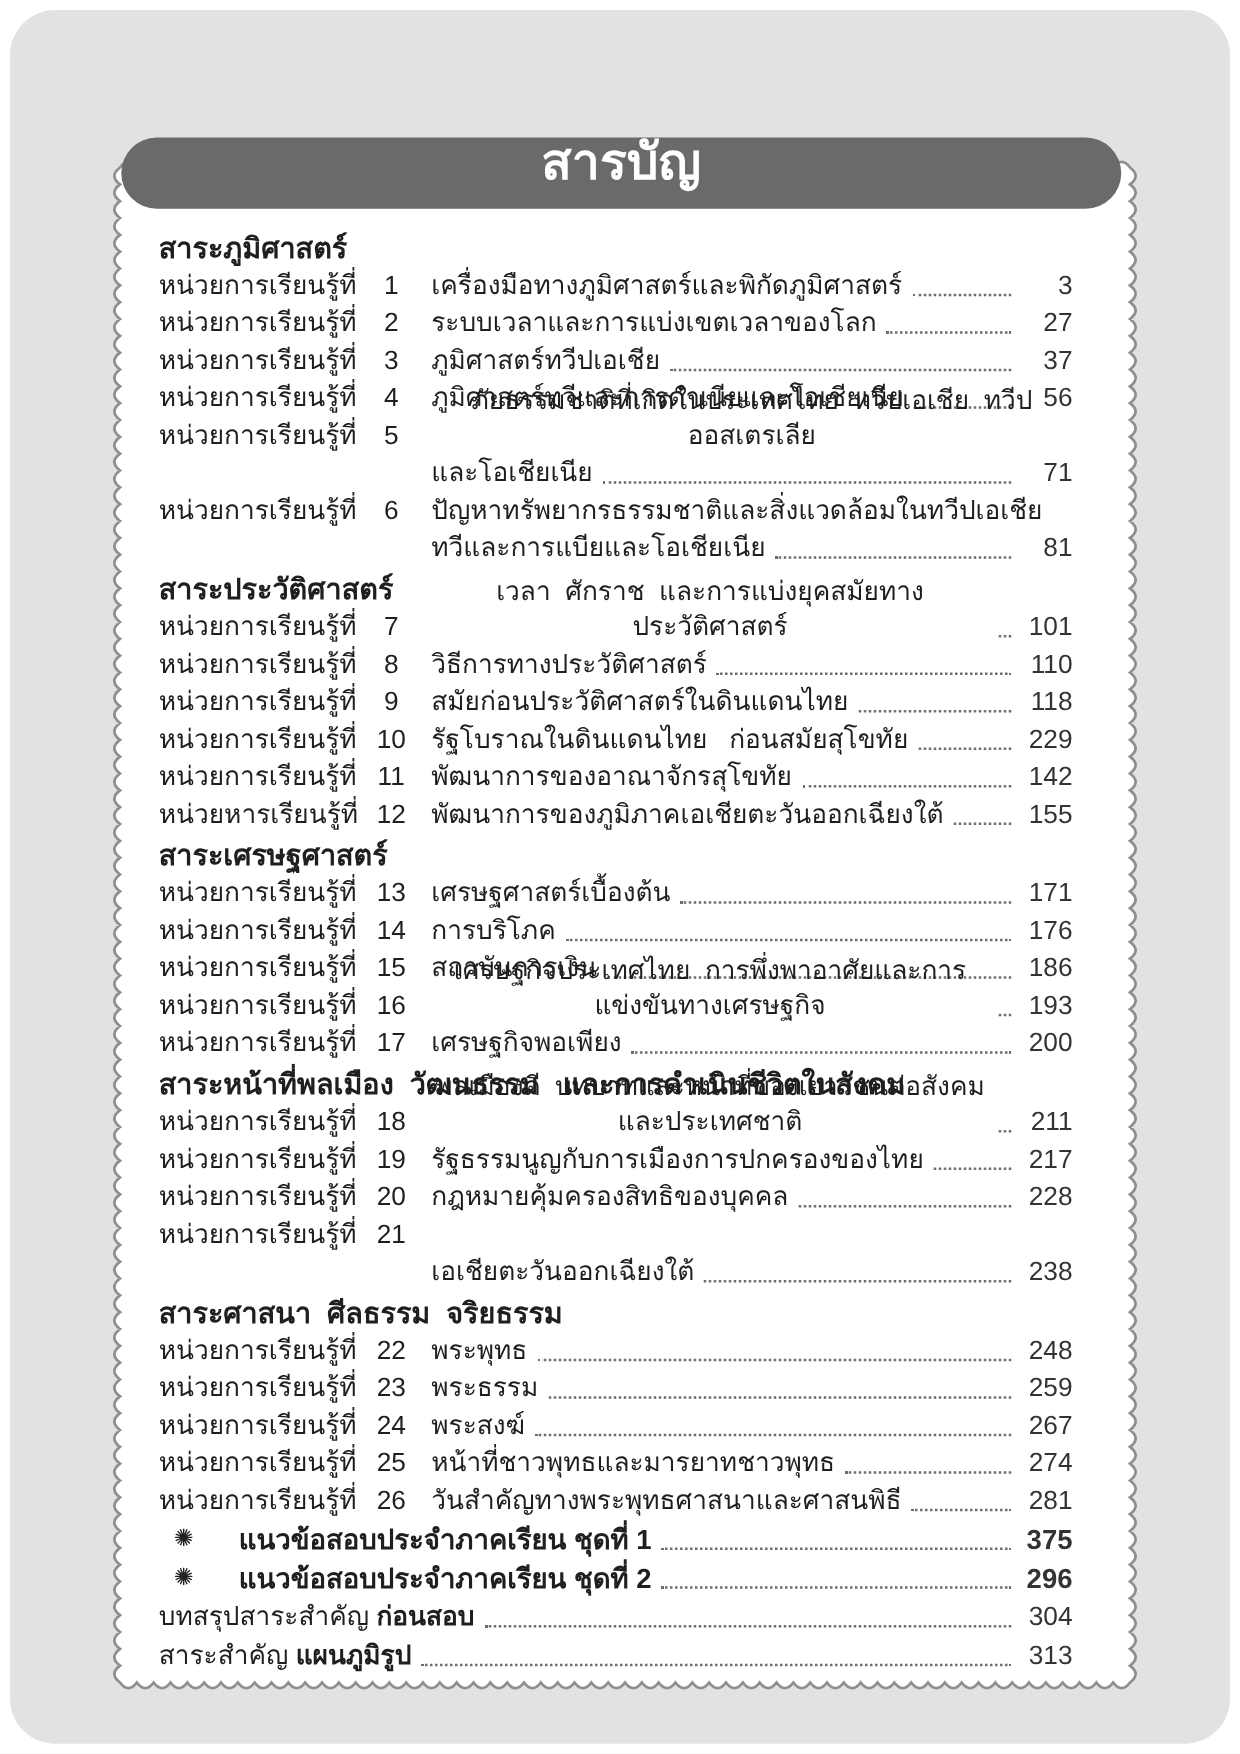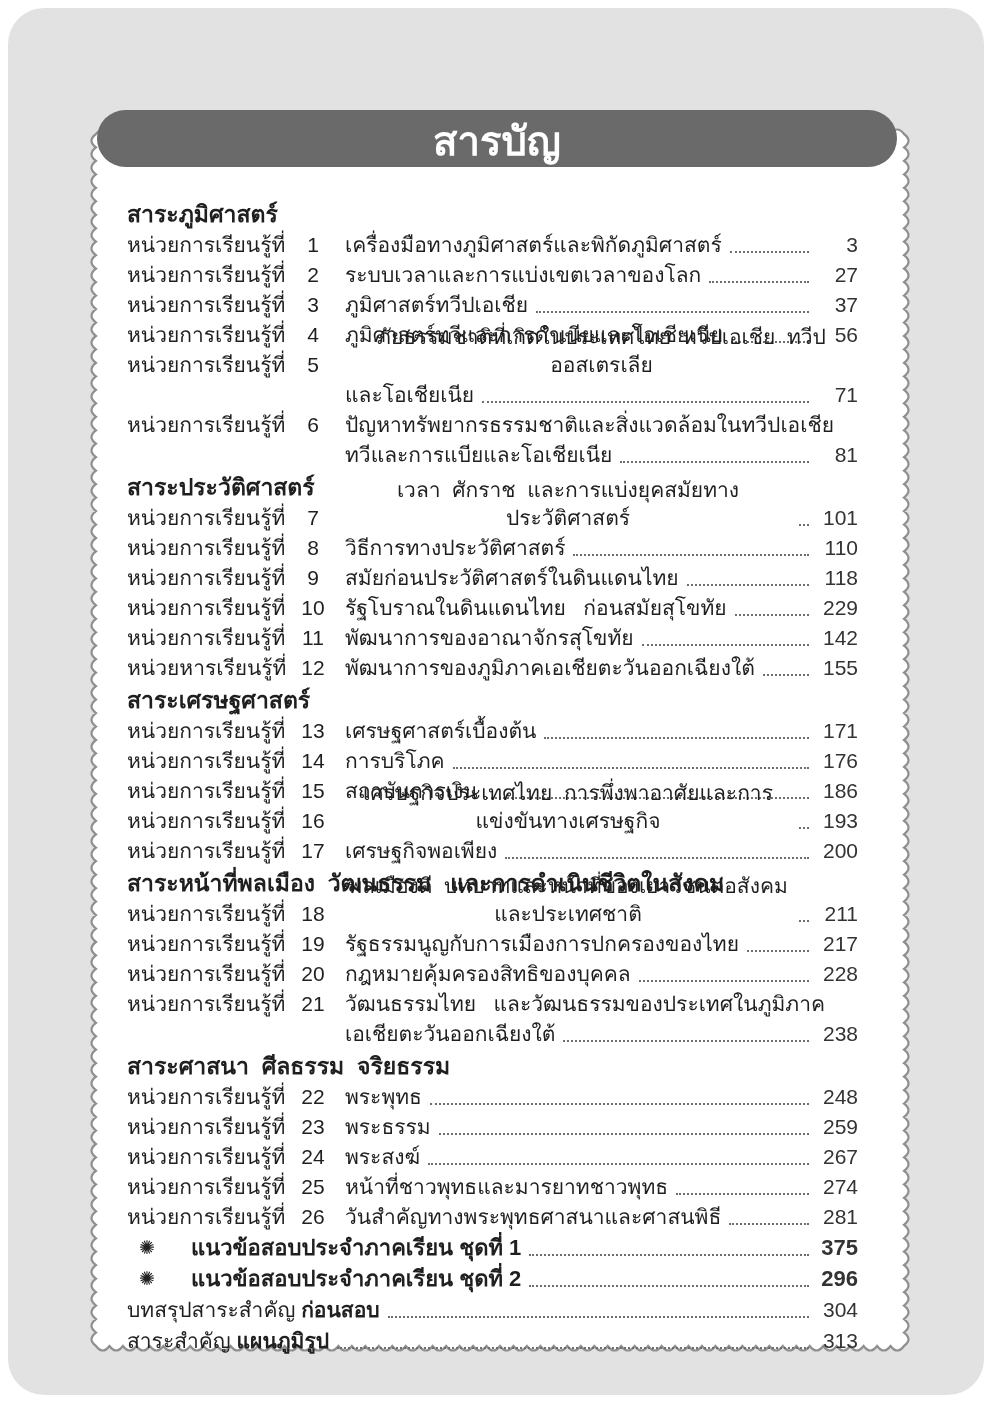--- a/index.html
+++ b/index.html
@@ -11,28 +11,28 @@
   .card{
     position:absolute;left:8px;top:8px;width:976px;height:1387px;
     background:#e2e2e2;border-radius:36px;
   }
   .wavy{
     position:absolute;left:90px;top:128px;width:820px;height:1224px;
   }
   .header-bar{
     position:absolute;left:97px;top:110px;width:800px;height:57px;
     background:#6a6a6a;border-radius:30px;
-    display:flex;align-items:flex-end;justify-content:center;
+    display:flex;align-items:flex-start;justify-content:center;
   }
   .header-bar .title{
     color:#ffffff;font-size:40px;font-weight:bold;line-height:1;
     padding-bottom:6px;
   }
   .toc{
-    position:absolute;left:127px;top:196px;width:731px;
+    position:absolute;left:127px;top:180px;width:731px;
   }
   .row{
     display:flex;align-items:flex-end;height:30px;
     font-size:21px;line-height:28px;white-space:pre;
   }
   .row.sec{height:33px;}
   .sech{font-weight:bold;font-size:23px;line-height:30px;}
   .lbl{width:168px;flex:none;}
   .num{width:36px;flex:none;text-align:center;margin-right:14px;}
   .ttl{white-space:pre-wrap;text-align:center;}
@@ -79,21 +79,21 @@
     <div class="row sec"><span class="sech">สาระเศรษฐศาสตร์</span></div>
     <div class="row"><span class="lbl">หน่วยการเรียนรู้ที่</span><span class="num">13</span><span class="ttl">เศรษฐศาสตร์เบื้องต้น</span><span class="dots"></span><span class="pg">171</span></div>
     <div class="row"><span class="lbl">หน่วยการเรียนรู้ที่</span><span class="num">14</span><span class="ttl">การบริโภค</span><span class="dots"></span><span class="pg">176</span></div>
     <div class="row"><span class="lbl">หน่วยการเรียนรู้ที่</span><span class="num">15</span><span class="ttl">สถาบันการเงิน</span><span class="dots"></span><span class="pg">186</span></div>
     <div class="row"><span class="lbl">หน่วยการเรียนรู้ที่</span><span class="num">16</span><span class="ttl">เศรษฐกิจประเทศไทย  การพึ่งพาอาศัยและการแข่งขันทางเศรษฐกิจ</span><span class="dots"></span><span class="pg">193</span></div>
     <div class="row"><span class="lbl">หน่วยการเรียนรู้ที่</span><span class="num">17</span><span class="ttl">เศรษฐกิจพอเพียง</span><span class="dots"></span><span class="pg">200</span></div>
     <div class="row sec"><span class="sech">สาระหน้าที่พลเมือง  วัฒนธรรม   และการดำเนินชีวิตในสังคม</span></div>
     <div class="row"><span class="lbl">หน่วยการเรียนรู้ที่</span><span class="num">18</span><span class="ttl">พลเมืองดี  บทบาทและหน้าที่ของเยาวชนต่อสังคมและประเทศชาติ</span><span class="dots"></span><span class="pg">211</span></div>
     <div class="row"><span class="lbl">หน่วยการเรียนรู้ที่</span><span class="num">19</span><span class="ttl">รัฐธรรมนูญกับการเมืองการปกครองของไทย</span><span class="dots"></span><span class="pg">217</span></div>
     <div class="row"><span class="lbl">หน่วยการเรียนรู้ที่</span><span class="num">20</span><span class="ttl">กฎหมายคุ้มครองสิทธิของบุคคล</span><span class="dots"></span><span class="pg">228</span></div>
-    <div class="row"><span class="lbl">หน่วยการเรียนรู้ที่</span><span class="num">21</span><span class="ttl">วัฒนธรรมไทย   และวัฒนธรรมของประเทศในภูมิภาค</span></div>
+    <div class="row"><span class="lbl">หน่วยการเรียนรู้ที่</span><span class="num">21</span></div>
     <div class="row"><span class="lbl"></span><span class="num"></span><span class="ttl">เอเชียตะวันออกเฉียงใต้</span><span class="dots"></span><span class="pg">238</span></div>
     <div class="row sec"><span class="sech">สาระศาสนา  ศีลธรรม  จริยธรรม</span></div>
     <div class="row"><span class="lbl">หน่วยการเรียนรู้ที่</span><span class="num">22</span><span class="ttl">พระพุทธ</span><span class="dots"></span><span class="pg">248</span></div>
     <div class="row"><span class="lbl">หน่วยการเรียนรู้ที่</span><span class="num">23</span><span class="ttl">พระธรรม</span><span class="dots"></span><span class="pg">259</span></div>
     <div class="row"><span class="lbl">หน่วยการเรียนรู้ที่</span><span class="num">24</span><span class="ttl">พระสงฆ์</span><span class="dots"></span><span class="pg">267</span></div>
     <div class="row"><span class="lbl">หน่วยการเรียนรู้ที่</span><span class="num">25</span><span class="ttl">หน้าที่ชาวพุทธและมารยาทชาวพุทธ</span><span class="dots"></span><span class="pg">274</span></div>
     <div class="row"><span class="lbl">หน่วยการเรียนรู้ที่</span><span class="num">26</span><span class="ttl">วันสำคัญทางพระพุทธศาสนาและศาสนพิธี</span><span class="dots"></span><span class="pg">281</span></div>
     <div class="row extra"><span class="bullet">✺</span><span class="ttl">แนวข้อสอบประจำภาคเรียน ชุดที่ 1</span><span class="dots"></span><span class="pg">375</span></div>
     <div class="row extra"><span class="bullet">✺</span><span class="ttl">แนวข้อสอบประจำภาคเรียน ชุดที่ 2</span><span class="dots"></span><span class="pg">296</span></div>
     <div class="row footer"><span>บทสรุปสาระสำคัญ </span><span class="fbold">ก่อนสอบ</span><span class="dots"></span><span class="pg">304</span></div>

